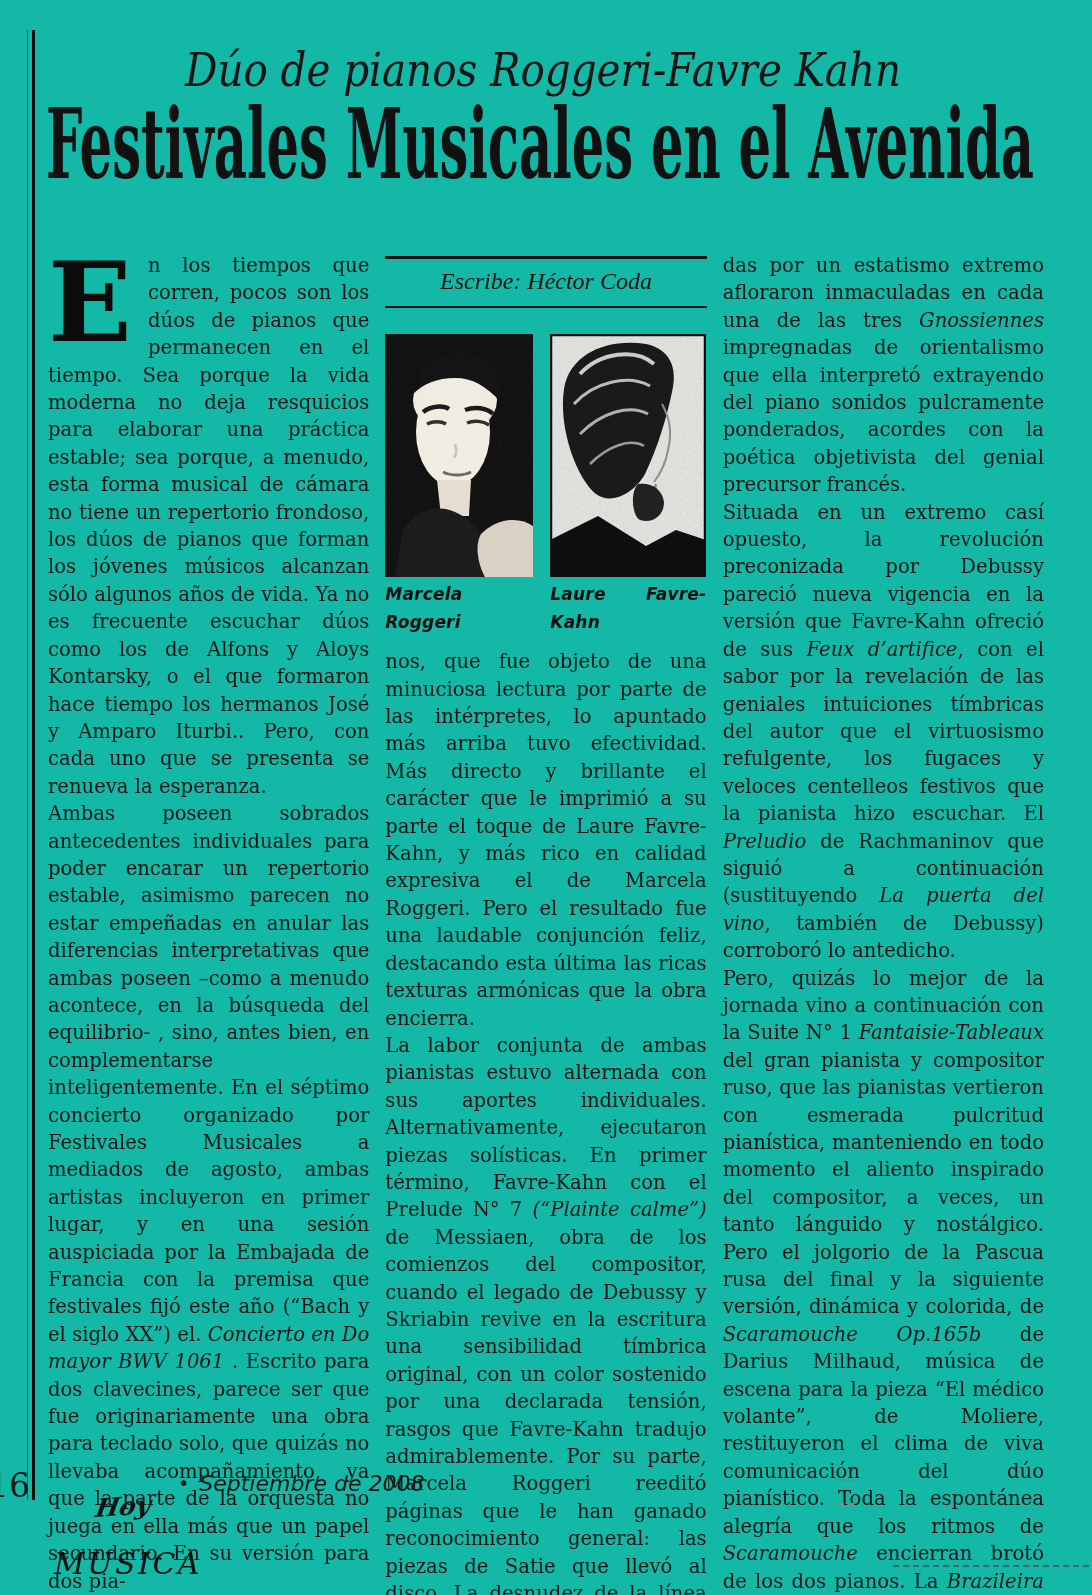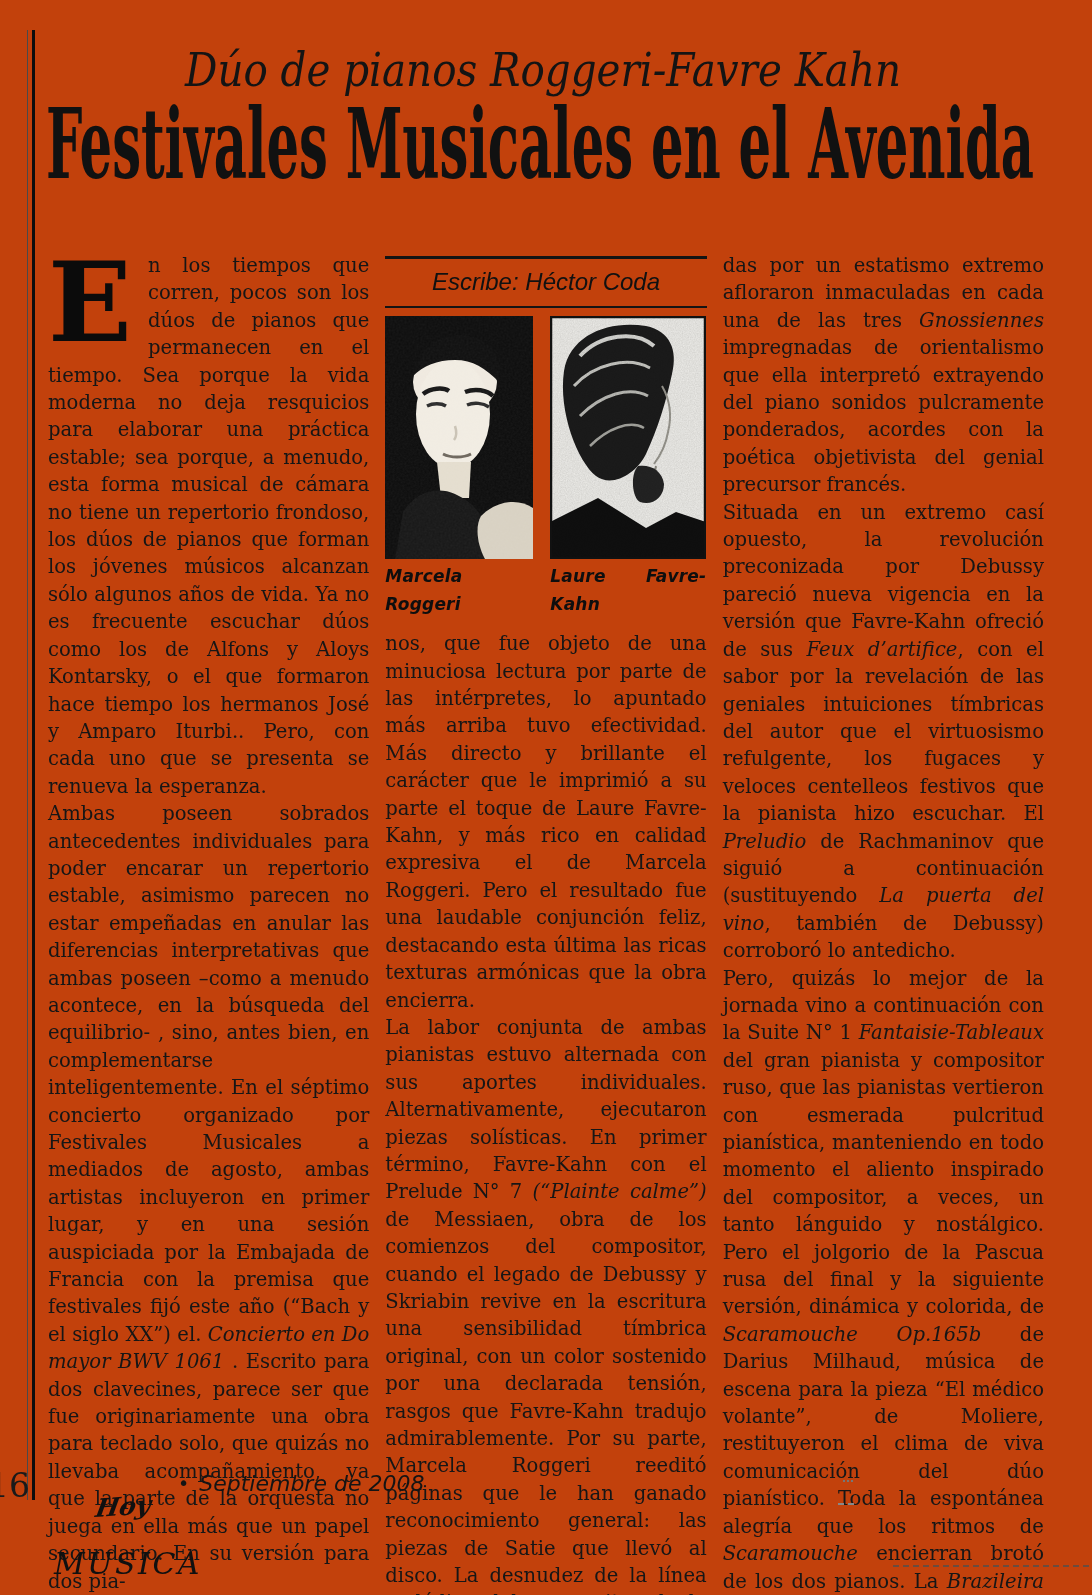--- a/index.html
+++ b/index.html
@@ -1,34 +1,34 @@
 <!DOCTYPE html>
 <html><head>
 <meta charset="utf-8">
 <style>
   html,body{margin:0;padding:0;background:#ffffff;}
-  .page{position:relative;width:1092px;height:1595px;background:#c2410c;overflow:hidden;
+  .page{position:relative;width:1092px;height:1595px;background:#14b8a6;overflow:hidden;
         font-family:"DejaVu Serif", serif;color:#181818;}
   
   .edge-rule{position:absolute;left:27px;top:30px;height:1470px;width:4px;
              border-left:1.5px solid #4a4a4a;border-right:3.5px solid #0d0d0d;}
   
   .kicker-wrap{position:absolute;left:0;top:36px;width:1092px;text-align:center;}
   .headline-wrap{position:absolute;left:0;top:88px;width:976px;text-align:center;}
   
   .content{position:absolute;left:48px;top:252px;width:996px;display:flex;gap:16px;}
   .col{width:322px;font-size:19.6px;line-height:27.4px;text-align:justify;color:#161616;}
   .para{margin:0;}
   .para i{font-style:italic;}
   .dropcap{float:left;font-size:110px;line-height:86px;font-weight:bold;color:#0b0b0b;
            width:92px;text-align:left;margin:8px 8px 6px 0;letter-spacing:0;}
   
-  .byline-box{margin:4px 0 8px;border-top:3px solid #141414;border-bottom:2px solid #141414;
+  .byline-box{margin:4px 0 26px;border-top:3px solid #141414;border-bottom:2px solid #141414;
               padding:9px 0 11px;text-align:center;
-              font-family:Liberation Sans, sans-serif;font-style:italic;font-size:24px;color:#111;}
+              font-family:Liberation Serif, serif;font-style:italic;font-size:24px;color:#111;}
   .photos{display:flex;gap:9px;}
   .photos figure{margin:0;width:156px;}
   .photo-frame{display:block;}
   .photos figcaption{font-family:"DejaVu Sans", sans-serif;font-weight:bold;font-style:italic;
                      font-size:17px;color:#0e0e0e;margin-top:4px;letter-spacing:.2px;}
   .col-mid-text{margin-top:12px;}
   
   .page-num{position:absolute;left:-12px;top:1466px;font-size:33px;color:#1a1a1a;}
   .logo-musica{position:absolute;left:54px;top:1546px;font-style:italic;font-weight:normal;
                font-size:30px;letter-spacing:2.5px;color:#101010;}

